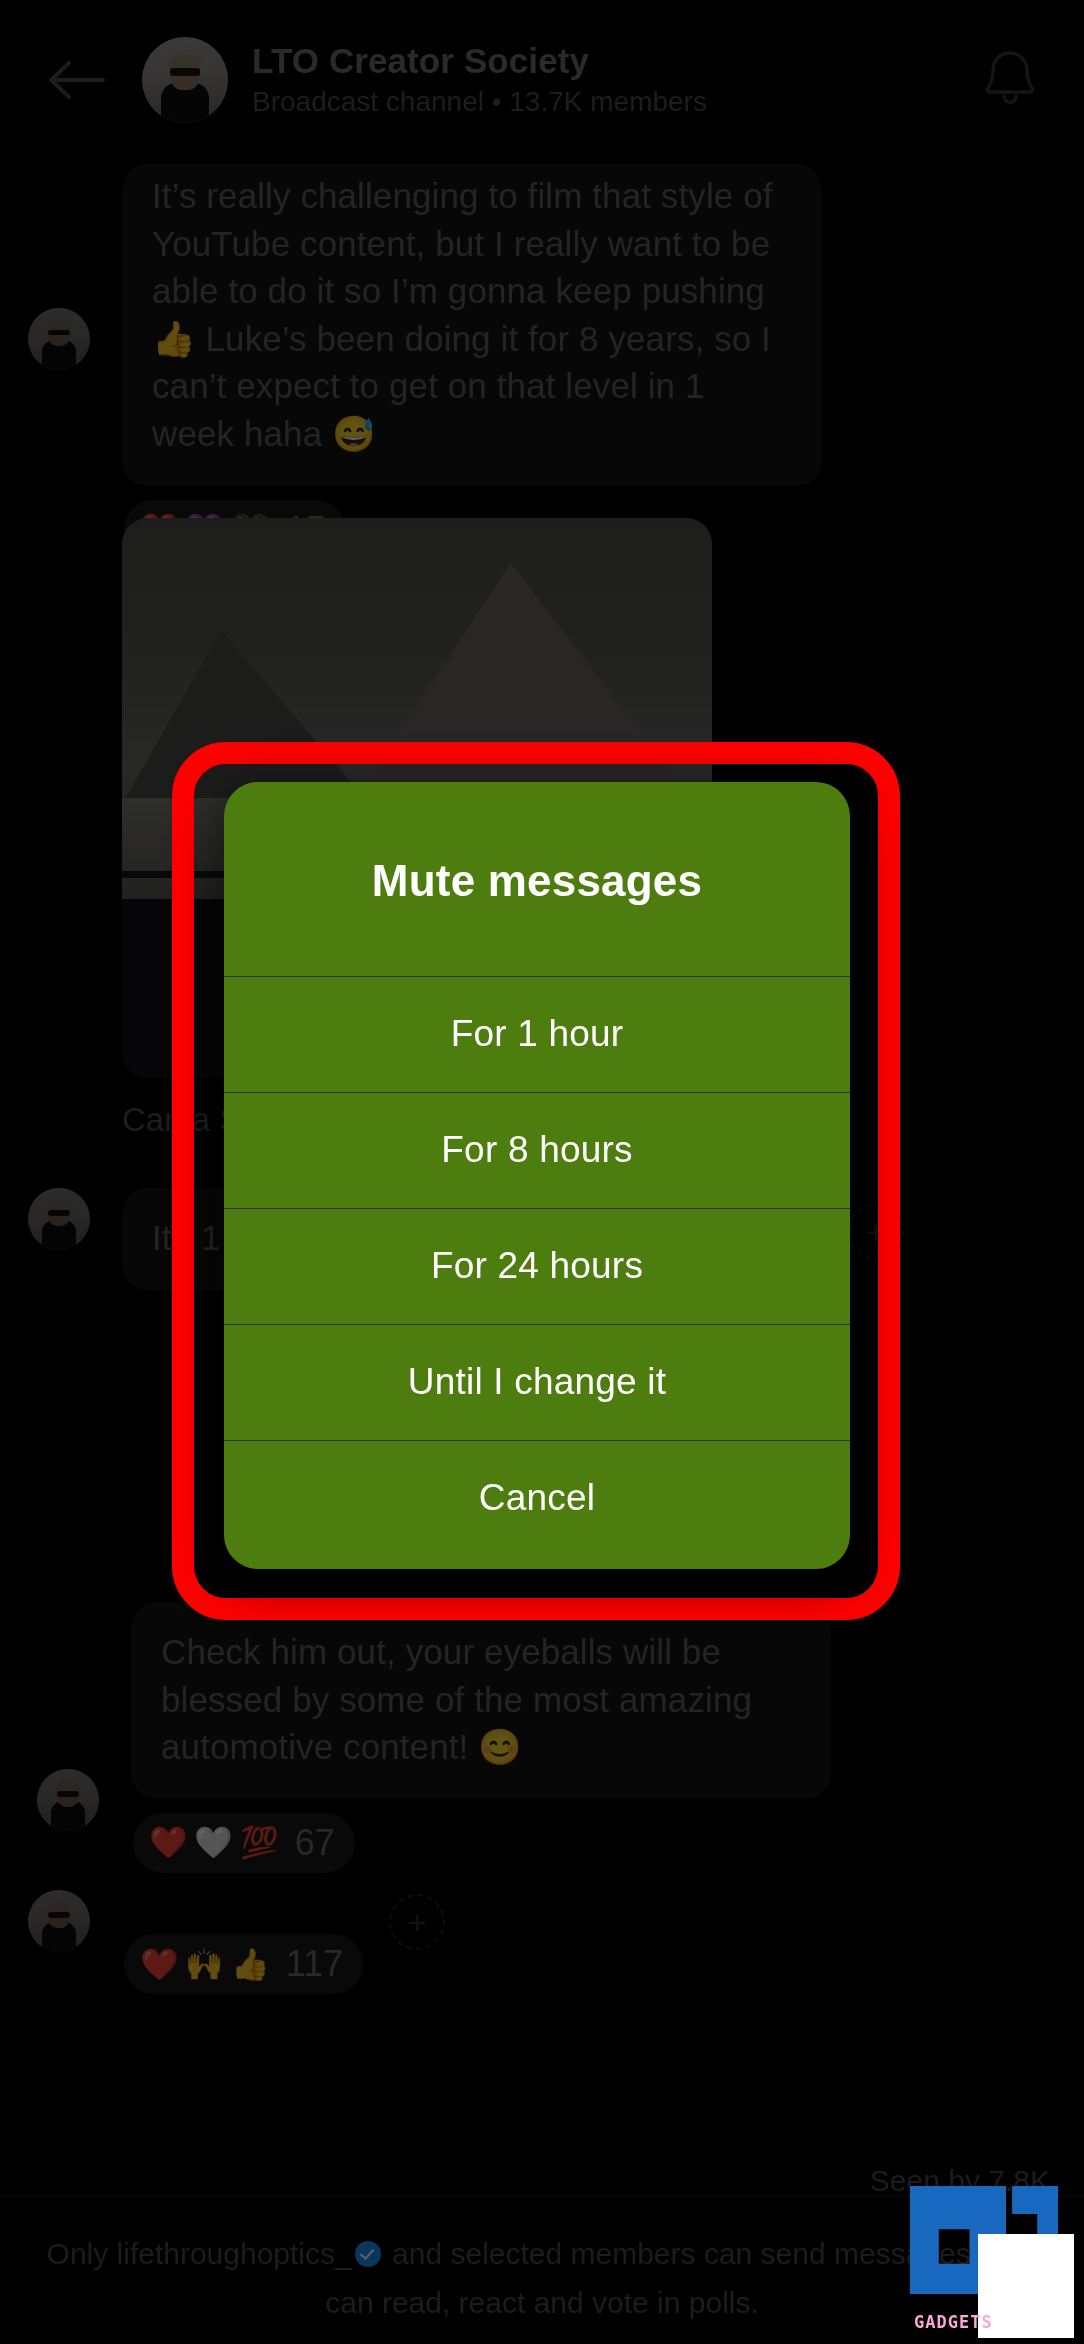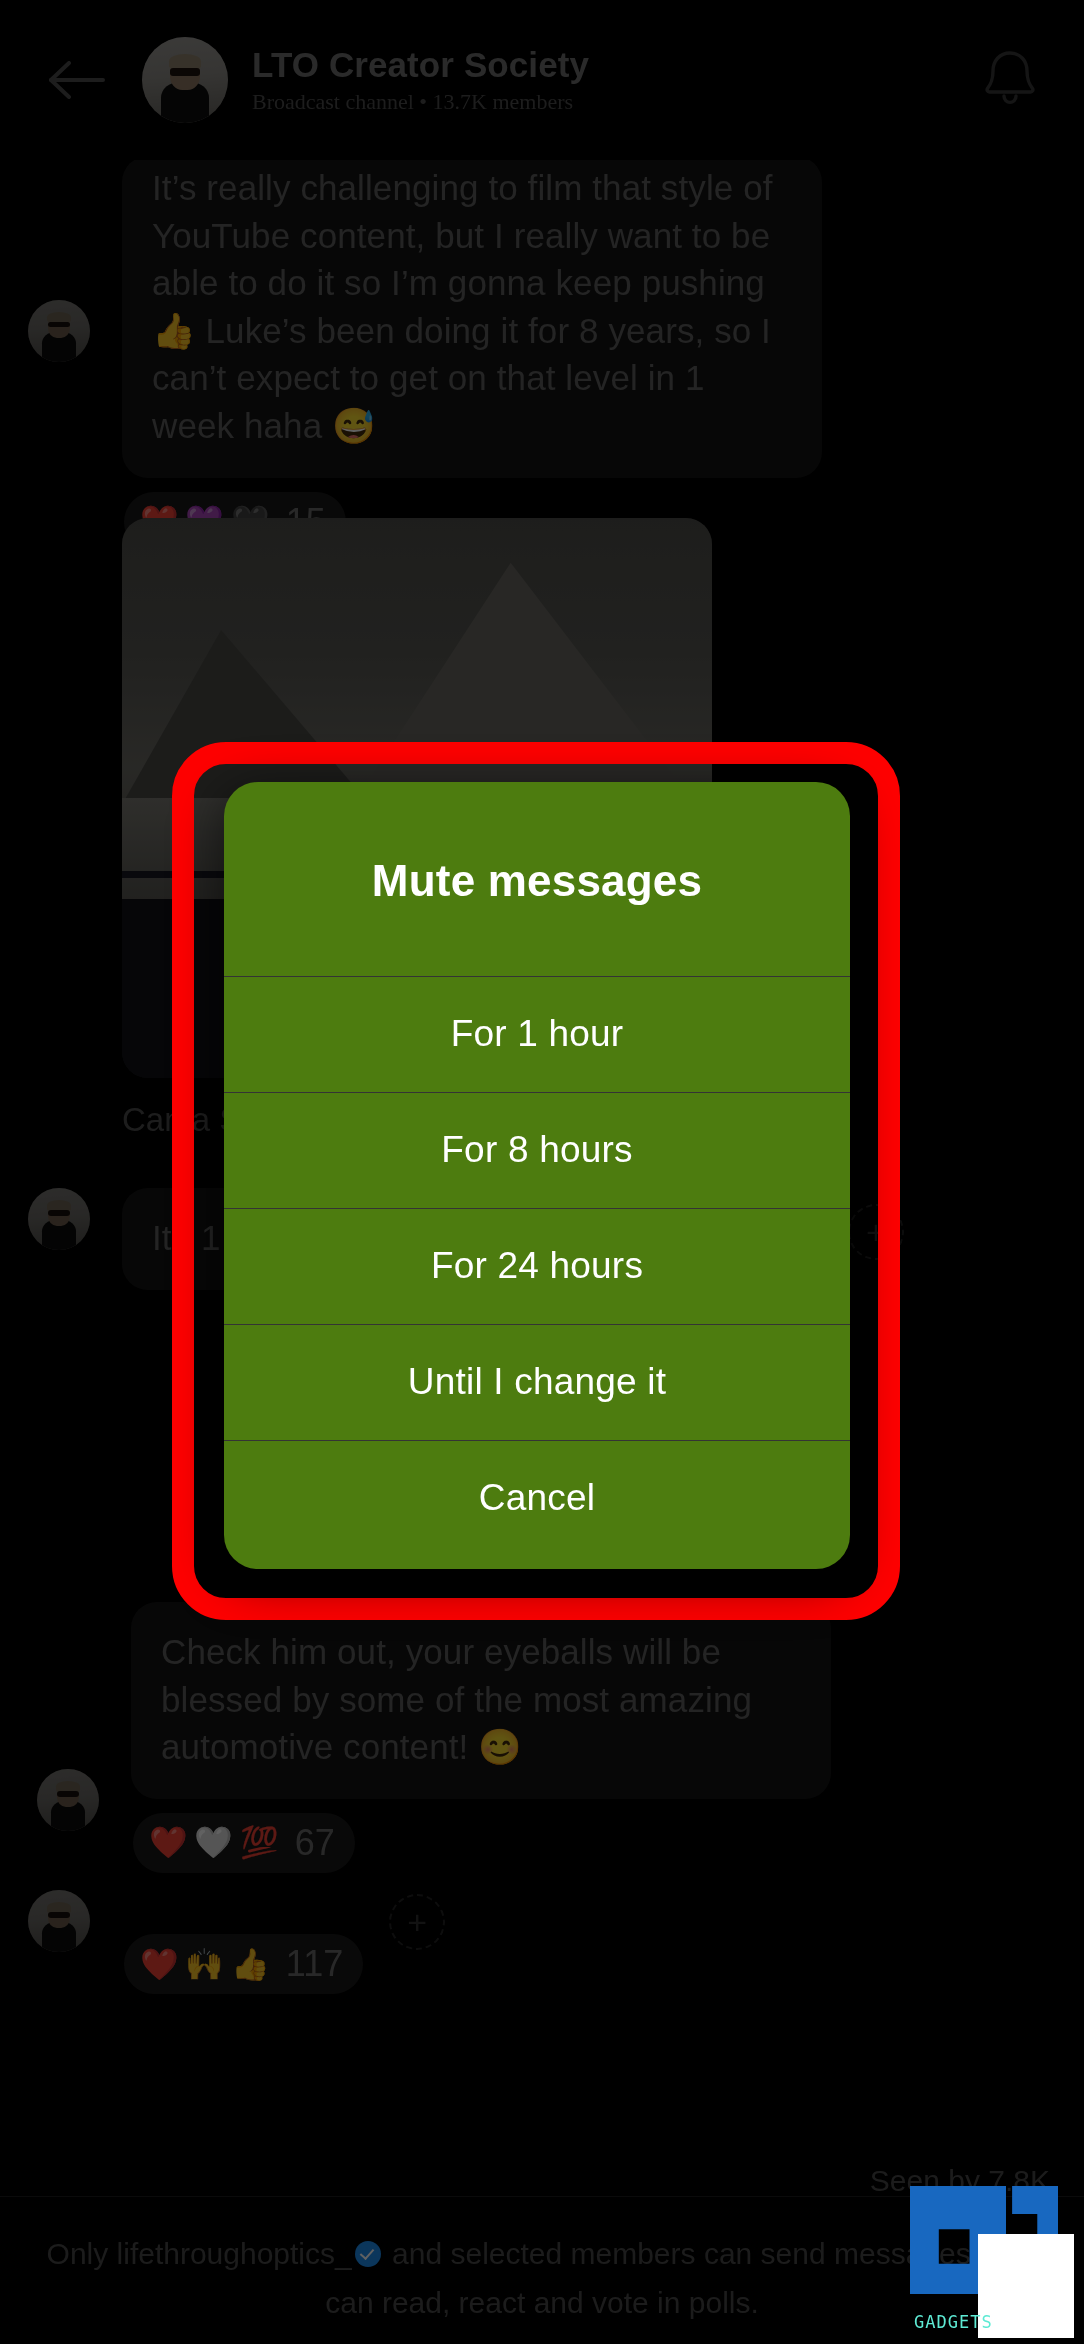--- a/index.html
+++ b/index.html
@@ -68,25 +68,24 @@
     min-width: 0;
   }
   #channel-name {
     font-size: 35px;
     font-weight: bold;
     color: #6f6f6f;
     line-height: 1.18;
     letter-spacing: .1px;
   }
   #channel-sub {
-    font-size: 22px;
+    font-size: 28px;
     color: #4e4e4e;
     line-height: 1.3;
     margin-top: 3px;
-    font-family: Liberation Serif, serif;
   }
   #bell-btn {
     width: 80px; height: 80px;
     display: flex; align-items: center; justify-content: center;
     flex: 0 0 auto;
     opacity: .36;
   }
 
   
   #feed {
@@ -314,32 +313,32 @@
     width: 74px; height: 108px;
     background: #1868c0;
     clip-path: polygon(38% 0, 100% 0, 100% 100%, 72% 100%, 72% 26%, 38% 26%);
   }
   #wm-text {
     position: absolute;
     left: 4px; bottom: 6px;
     font-family: "DejaVu Sans Mono", monospace;
     font-size: 17px;
     letter-spacing: 1px;
-    color: #5eead4;
-    font-weight: normal;
+    color: #f9a8d4;
+    font-weight: bold;
   }
 </style>
 </head>
 <body>
 
 <div id="screen">
 
   <div id="feed">
 
-    <div class="msg-row" style="left:0; top:4px; width:964px;">
+    <div class="msg-row" style="left:0; top:12px; width:964px;">
       <div class="row-avatar" style="margin-bottom:190px;">
         <span class="av-sky"></span>
           <span class="av-body"></span>
         <span class="av-head"></span>
           <span class="av-hair"></span>
           <span class="av-glass"></span>
       </div>
       <div class="bubble-col">
         <div class="bubble" style="width:700px; padding-top:8px;">It’s really challenging to film that style of YouTube content, but I really want to be able to do it so I’m gonna keep pushing 👍 Luke’s been doing it for 8 years, so I can’t expect to get on that level in 1 week haha 😅</div>
         <div class="reactions">

